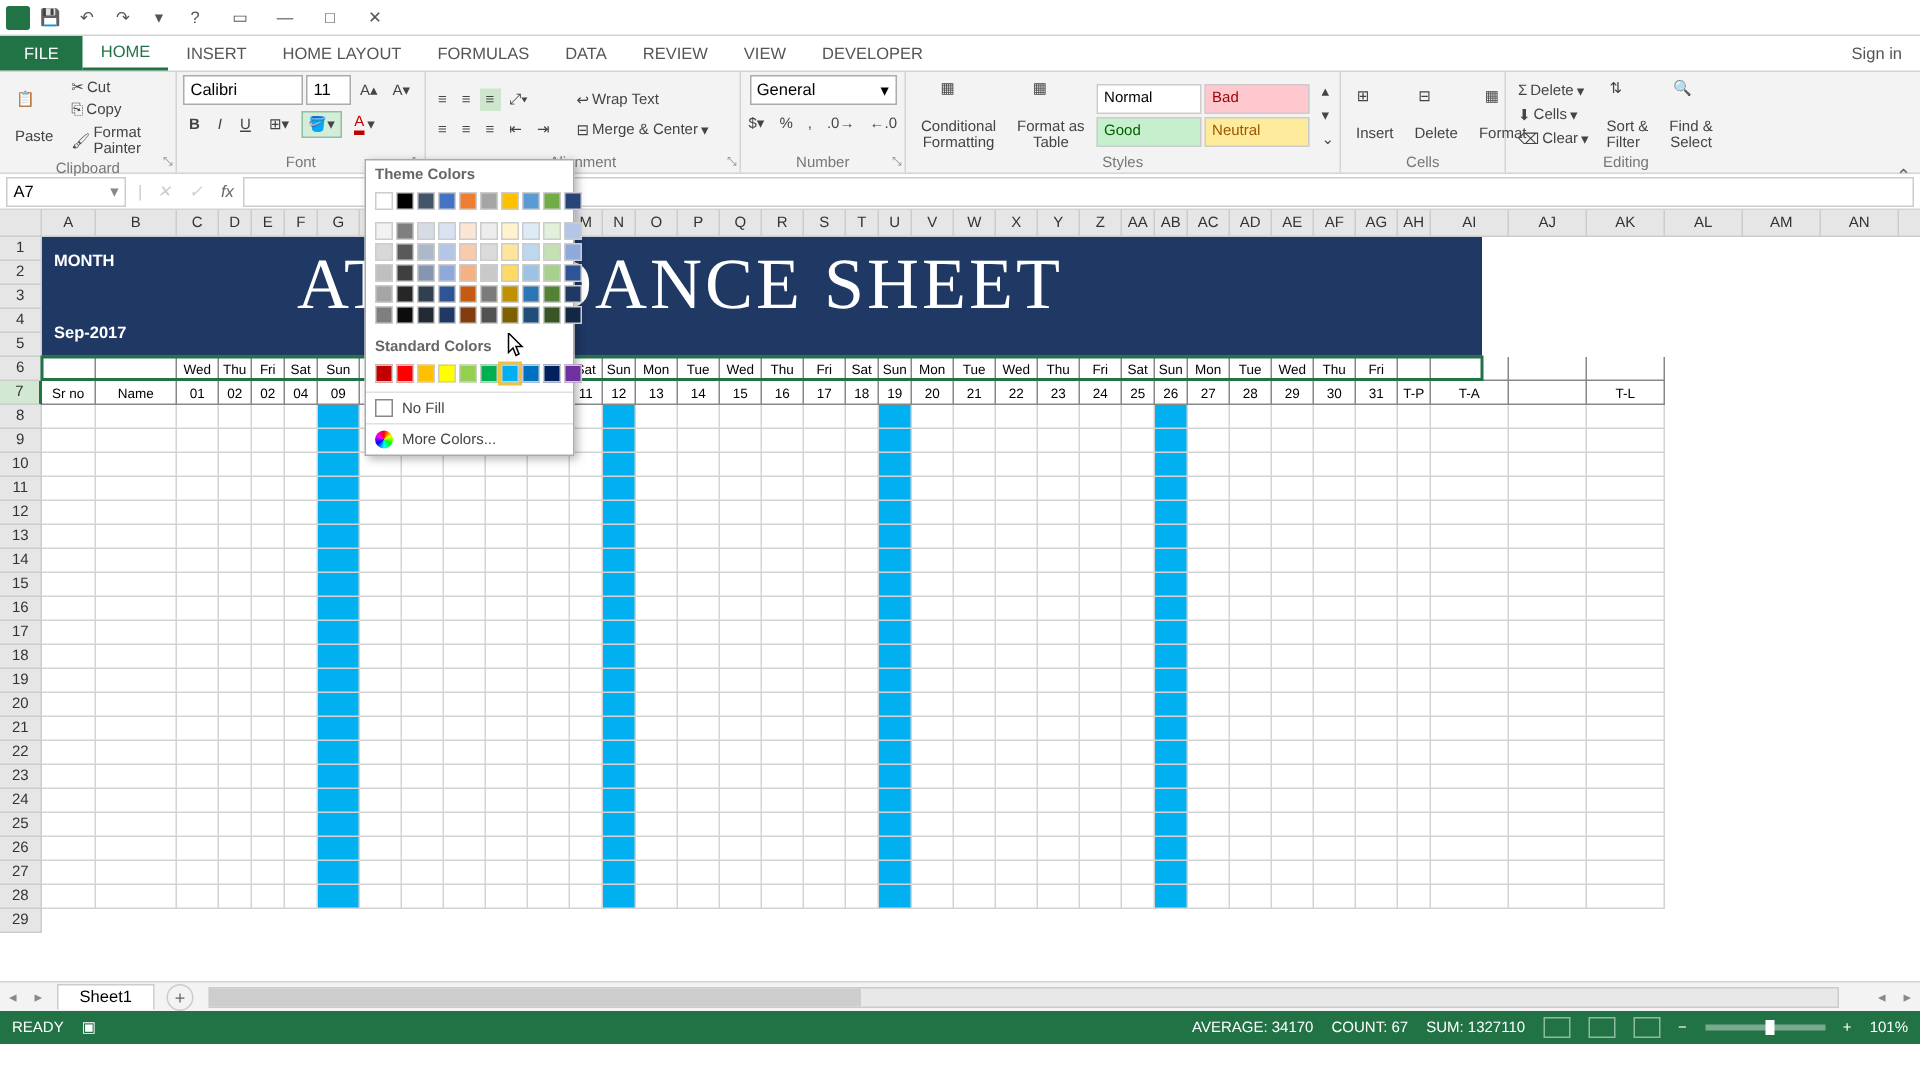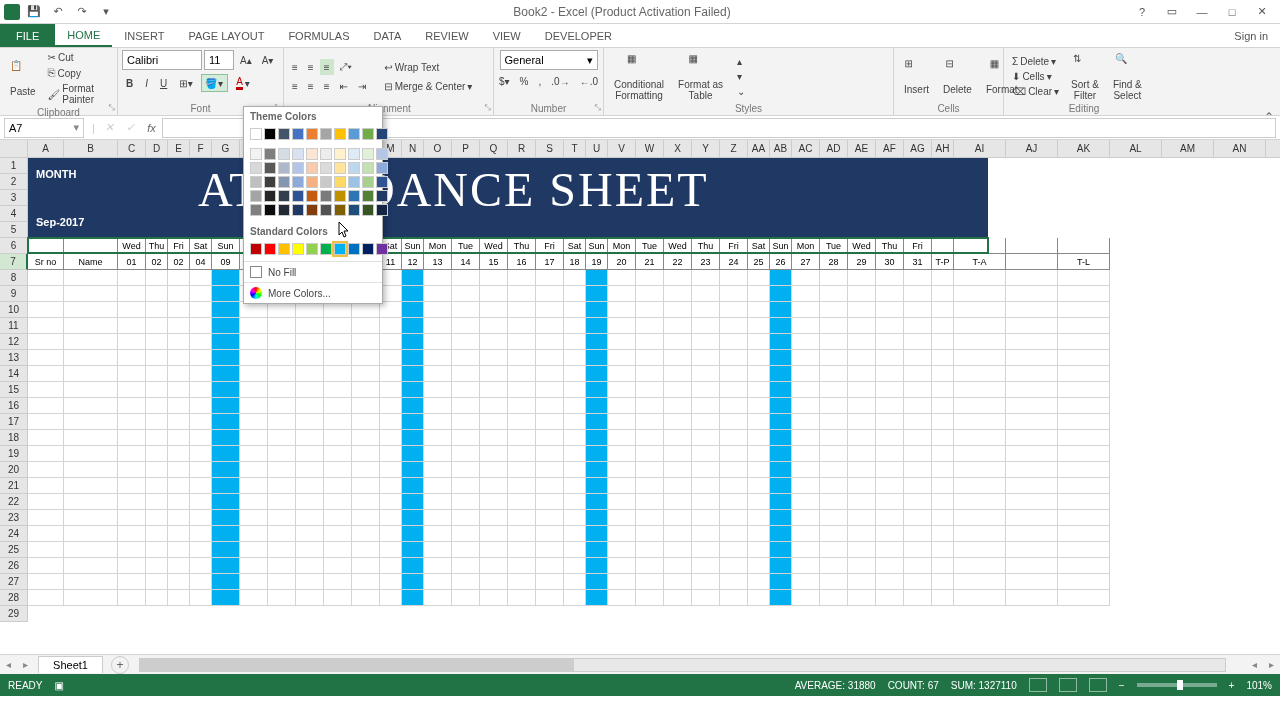--- a/index.html
+++ b/index.html
@@ -108,35 +108,34 @@
 <body>
 
 <div class="titlebar">
   <div class="titlebar-left">
     <span class="excel-icon"></span>
     <span class="qat-btn">💾</span>
     <span class="qat-btn">↶</span>
     <span class="qat-btn">↷</span>
     <span class="qat-btn">▾</span>
   </div>
-  <div class="titlebar-center">Book2 - Excel (Product Activation Failed)</div>
   <div class="titlebar-right">
     <span class="win-btn">?</span>
     <span class="win-btn">▭</span>
     <span class="win-btn">—</span>
     <span class="win-btn">□</span>
     <span class="win-btn">✕</span>
   </div>
 </div>
 
 <div class="ribbon-tabs">
   <div class="file-tab">FILE</div>
   <div class="tab active">HOME</div>
   <div class="tab">INSERT</div>
-  <div class="tab">PAGE LAYOUT</div>
+  <div class="tab">HOME LAYOUT</div>
   <div class="tab">FORMULAS</div>
   <div class="tab">DATA</div>
   <div class="tab">REVIEW</div>
   <div class="tab">VIEW</div>
   <div class="tab">DEVELOPER</div>
   <div class="signin">Sign in</div>
 </div>
 
 <div class="ribbon">
 
@@ -244,20 +243,26 @@
       <div class="big-btn">
           <span class="icon">▦</span>
           <span style="white-space:pre;text-align:center">Conditional
 Formatting</span>
         </div>
       <div class="big-btn">
           <span class="icon">▦</span>
           <span style="white-space:pre;text-align:center">Format as
 Table</span>
         </div>
+      <div style="display:grid;grid-template-columns:1fr 1fr;gap:2px">
+        <div class="style-cell style-normal">Normal</div>
+        <div class="style-cell style-bad">Bad</div>
+        <div class="style-cell style-good">Good</div>
+        <div class="style-cell style-neutral">Neutral</div>
+      </div>
       <div class="vstack" style="margin-left:2px">
         <span class="small-btn">▴</span>
         <span class="small-btn">▾</span>
         <span class="small-btn">⌄</span>
       </div>
     </div>
     <div class="group-label">Styles</div>
   </div>
 
   <div class="group" style="width:110px">
@@ -280,21 +285,21 @@
 
   <div class="group" style="width:160px;border-right:none">
     <div class="group-content">
       <div class="vstack">
         <div class="small-btn"><span>Σ</span><span>Delete</span>▾</div>
         <div class="small-btn"><span>⬇</span><span>Cells</span>▾</div>
         <div class="small-btn"><span>⌫</span><span>Clear</span>▾</div>
       </div>
       <div class="big-btn">
           <span class="icon">⇅</span>
-          <span style="white-space:pre;text-align:center">Sort &amp;
+          <span style="white-space:pre;">Sort &amp;
 Filter</span>
         </div>
       <div class="big-btn">
           <span class="icon">🔍</span>
           <span style="white-space:pre;text-align:center">Find &amp;
 Select</span>
         </div>
     </div>
     <div class="group-label">Editing</div>
   </div>
@@ -1403,21 +1408,21 @@
   <span class="nav-btn">◂</span>
   <span class="nav-btn">▸</span>
 </div>
 
 <div class="status-bar">
   <div class="status-left">
     <span>READY</span>
     <span>▣</span>
   </div>
   <div class="status-right">
-    <span>AVERAGE: 31880</span>
+    <span>AVERAGE: 34170</span>
     <span>COUNT: 67</span>
     <span>SUM: 1327110</span>
     <span class="view-btn"></span>
     <span class="view-btn"></span>
     <span class="view-btn"></span>
     <span>−</span>
     <div class="zoom-slider">
         <div class="zoom-thumb"></div>
       </div>
     <span>+</span>

